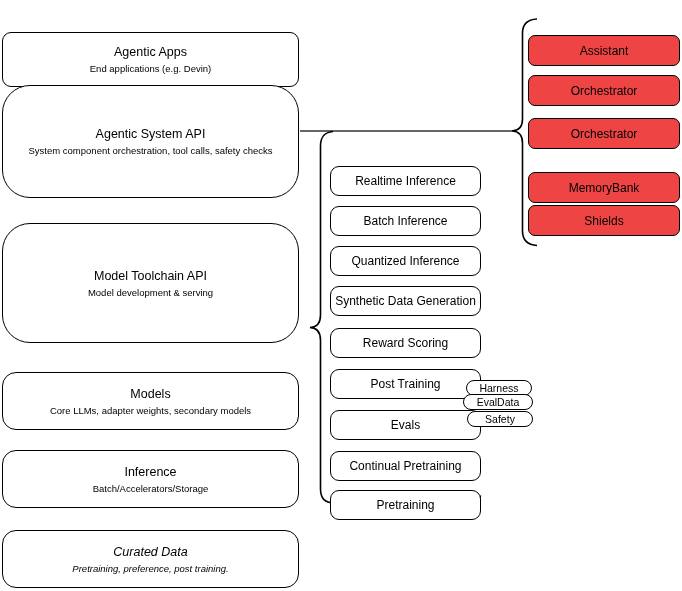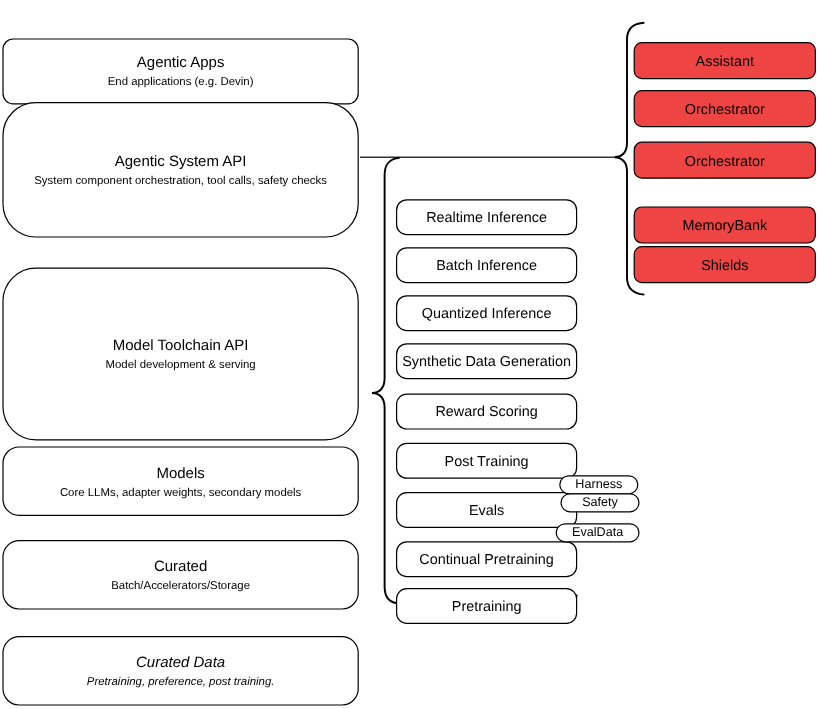--- a/index.html
+++ b/index.html
@@ -14,21 +14,21 @@
   
   .lbox{
     position:absolute;left:2px;width:297px;
     box-sizing:border-box;
     border:1.6px solid #000;background:#fff;
     display:flex;flex-direction:column;align-items:center;justify-content:center;
     text-align:center;z-index:2;gap:4px;
   }
   .lb0{top:5px;height:55px;border-radius:9px;margin-top:27px;}
   .lb1{top:85px;height:113px;border-radius:28px;}
-  .lb2{top:223px;height:144px;border-radius:28px;}
+  .lb2{top:223px;height:120px;border-radius:28px;}
   .lb3{top:372px;height:58px;border-radius:14px;}
   .lb4{top:450px;height:58px;border-radius:14px;}
   .lb5{top:530px;height:58px;border-radius:14px;font-style:italic;}
   .ltitle{font-size:12.5px;line-height:14px;}
   .lsub{font-size:9.5px;line-height:11px;}
   
   .mbox{
     position:absolute;left:330px;width:151px;height:30px;
     box-sizing:border-box;
     border:1.6px solid #000;border-radius:9px;background:#fff;
@@ -46,22 +46,22 @@
     font-size:12px;z-index:2;white-space:nowrap;
   }
   .r0{top:35px}.r1{top:75px}.r2{top:118px}.r3{top:172px}.r4{top:205px}
   
   .pill{
     position:absolute;box-sizing:border-box;
     border:1.4px solid #000;border-radius:9px;background:#fff;
     display:flex;align-items:center;justify-content:center;
     font-size:10.5px;z-index:3;white-space:nowrap;
   }
-  .p0{left:466px;top:396px;width:66px;height:16px;}
-  .p1{left:463px;top:394px;width:70px;height:16px;margin-top:42px;}
+  .p0{left:466px;top:380px;width:66px;height:16px;}
+  .p1{left:463px;top:394px;width:70px;height:16px;}
   .p2{left:467px;top:411px;width:66px;height:16px;}
   
   #lines{position:absolute;left:0;top:0;width:682px;height:591px;z-index:1;}
 </style>
 </head>
 <body>
 
 <div id="canvas">
 
   <svg id="lines" aria-hidden="true">
@@ -98,21 +98,21 @@
       </div>
       <div class="lbox lb2">
         <div class="ltitle">Model Toolchain API</div>
         <div class="lsub">Model development &amp; serving</div>
       </div>
       <div class="lbox lb3">
         <div class="ltitle">Models</div>
         <div class="lsub">Core LLMs, adapter weights, secondary models</div>
       </div>
       <div class="lbox lb4">
-        <div class="ltitle">Curated</div>
+        <div class="ltitle">Inference</div>
         <div class="lsub">Batch/Accelerators/Storage</div>
       </div>
       <div class="lbox lb5">
         <div class="ltitle">Curated Data</div>
         <div class="lsub">Pretraining, preference, post training.</div>
       </div>
     </div>
   <div>
       <div class="mbox m0">Realtime Inference</div>
       <div class="mbox m1">Batch Inference</div>

